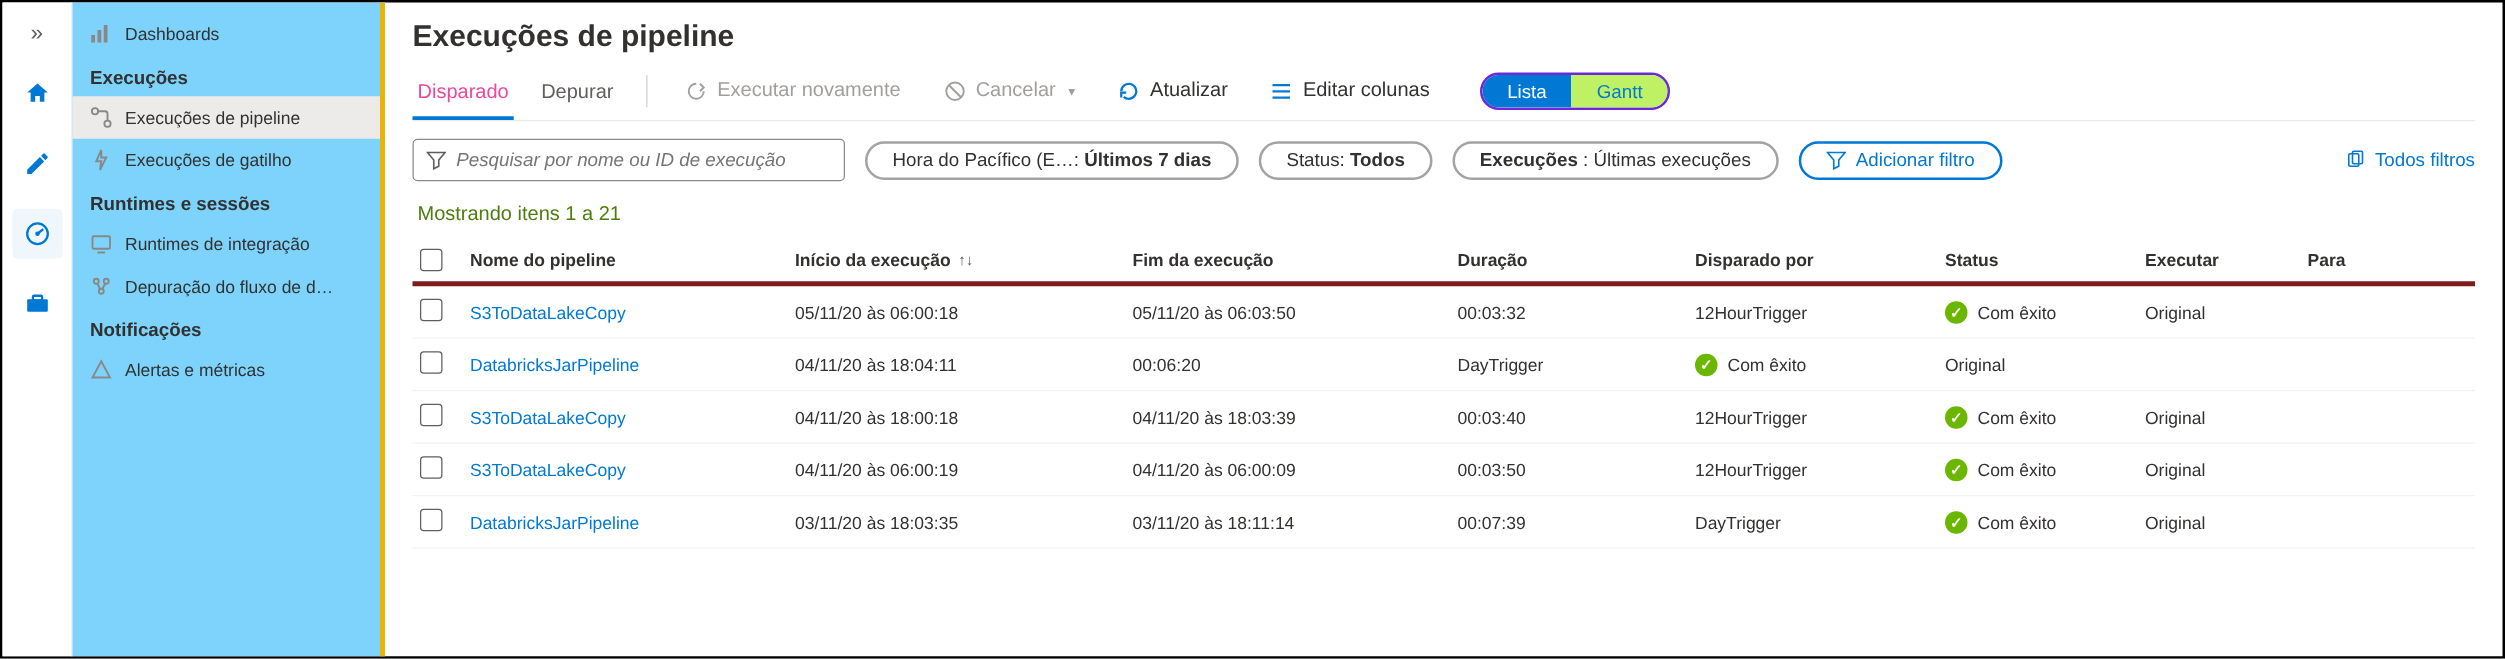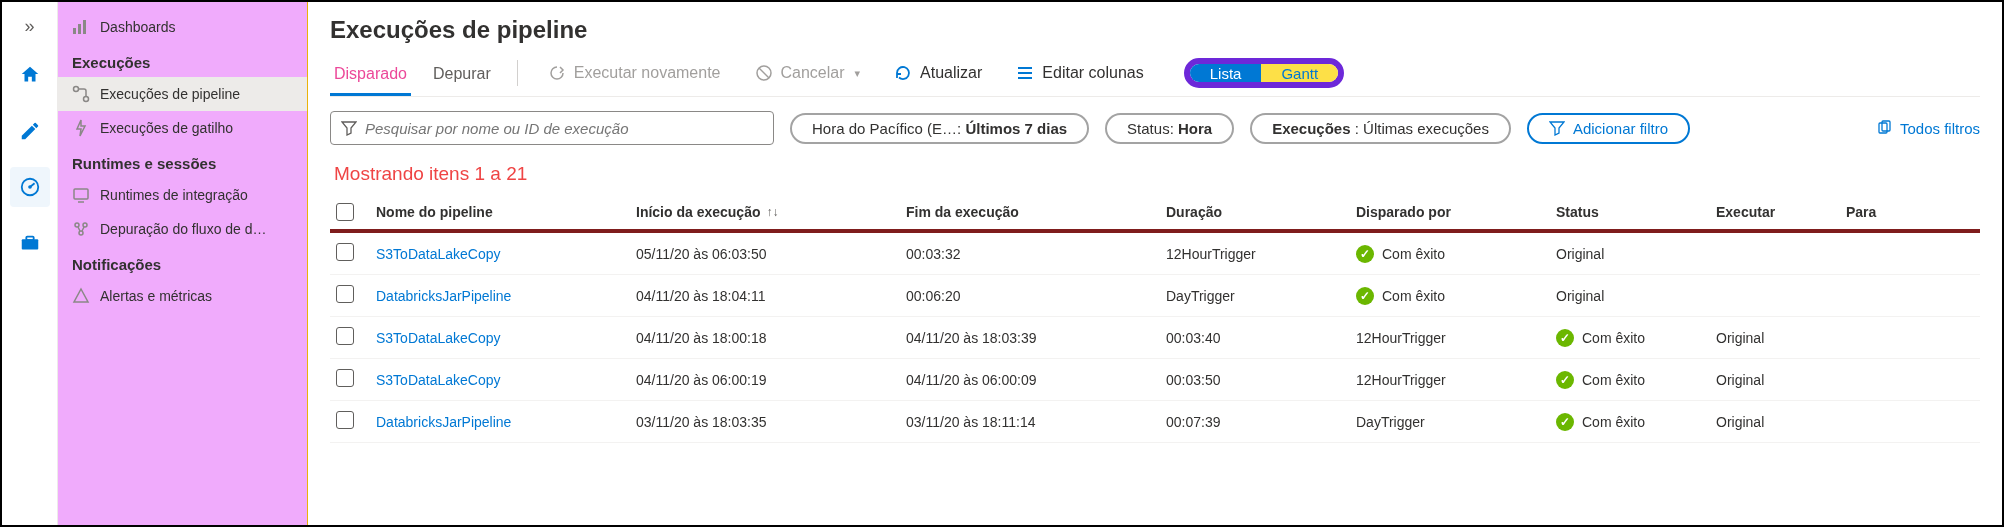--- a/index.html
+++ b/index.html
@@ -7,55 +7,55 @@
   .app { display: flex; height: 527px; width: 2004px; border: 2px solid #000; }
   
   
   .icon-rail { width: 56px; background: #fff; border-right: 1px solid #edebe9; display: flex; flex-direction: column; align-items: center; padding-top: 8px; gap: 16px; }
   .icon-rail .rail-btn { width: 40px; height: 40px; display: flex; align-items: center; justify-content: center; border-radius: 4px; cursor: pointer; }
   .icon-rail .rail-btn.active { background: #eff6fc; }
   .rail-icon { width: 22px; height: 22px; }
   .expand-icon { font-size: 18px; color: #605e5c; cursor: pointer; padding: 6px 0 2px; }
 
   
-  .sidebar { width: 250px; background: #f0abfc; border-right: 1px solid #eab308; padding-top: 8px; }
+  .sidebar { width: 250px; background: #7dd3fc; border-right: 4px solid #eab308; padding-top: 8px; }
   .sidebar .nav-item { display: flex; align-items: center; gap: 10px; padding: 8px 14px; cursor: pointer; color: #323130; }
   .sidebar .nav-item.selected { background: #edebe9; font-weight: 400; }
   .sidebar .nav-icon { width: 18px; height: 18px; flex-shrink: 0; display:inline-flex; align-items:center; justify-content:center; }
   .sidebar .section-head { padding: 10px 14px 6px; font-weight: 600; font-size: 15px; color: #323130; }
   .sidebar .nav-label { white-space: nowrap; overflow: hidden; text-overflow: ellipsis; }
 
   
   .main { flex: 1; display: flex; flex-direction: column; padding: 14px 22px 0 22px; overflow: hidden; }
   .page-title { font-size: 24px; font-weight: 600; margin-bottom: 14px; }
 
   
   .tabs-row { display: flex; align-items: center; gap: 18px; border-bottom: 1px solid #edebe9; padding-bottom: 0; margin-bottom: 14px; }
   .tab { padding: 6px 4px 10px; cursor: pointer; color: #605e5c; font-size: 16px; border-bottom: 3px solid transparent; }
   .tab.active { color: #ec4899; border-bottom-color: #0078d4; font-weight: 400; }
   .toolbar-sep { width: 1px; height: 26px; background: #d2d0ce; margin: 0 4px 8px; }
   .tool-btn { display: inline-flex; align-items: center; gap: 8px; color: #605e5c; padding: 4px 8px 12px; cursor: pointer; font-size: 16px; }
   .tool-btn.disabled { color: #a19f9d; cursor: default; }
   .tool-btn .ticon { width: 18px; height: 18px; display:inline-flex; align-items:center; justify-content:center; }
   .chev { font-size: 11px; margin-left: 2px; }
-  .view-toggle { margin-left: 14px; margin-bottom: 8px; display: inline-flex; border: 6px solid #6d28d9; border-radius: 20px; overflow: hidden; height: 30px; }
+  .view-toggle { margin-left: 14px; margin-bottom: 8px; display: inline-flex; border: 2px solid #6d28d9; border-radius: 20px; overflow: hidden; height: 30px; }
   .view-toggle .opt { padding: 4px 20px; font-size: 15px; cursor: pointer; display:flex; align-items:center; }
   .view-toggle .opt.on { background: #0078d4; color: #fff; }
-  .view-toggle .opt.off { background: #fde047; color: #0078d4; }
+  .view-toggle .opt.off { background: #bef264; color: #0078d4; }
 
   
   .filter-row { display: flex; align-items: center; gap: 16px; margin-bottom: 14px; flex-wrap: nowrap; }
-  .search-box { display: flex; align-items: center; border: 1px solid #8a8886; border-radius: 4px; padding: 4px 10px; width: 444px; height: 34px; justify-content: flex-end; }
+  .search-box { display: flex; align-items: center; border: 1px solid #8a8886; border-radius: 4px; padding: 4px 10px; width: 346px; height: 34px; justify-content: flex-end; }
   .search-box input { border: none; outline: none; flex: 1; font-style: italic; color: #605e5c; font-size: 15px; background: transparent; }
   .pill { border: 2px solid #a3a3a3; border-radius: 20px; padding: 5px 20px; font-size: 15px; cursor: pointer; white-space: nowrap; }
   .pill .bold { font-weight: 600; }
   .pill.add { color: #0078d4; border-color: #0078d4; display:inline-flex; align-items:center; gap:8px; }
   .copy-filters { color: #0078d4; display: inline-flex; align-items: center; gap: 8px; cursor: pointer; margin-left: auto; font-size: 15px; }
 
-  .showing { margin: 4px 0 10px 4px; font-size: 19px; color: #ef4444; }
+  .showing { margin: 4px 0 10px 4px; font-size: 16px; color: #4d7c0f; }
 
   
   .table { width: 100%; }
   .thead, .trow { display: grid; grid-template-columns: 40px 260px 270px 260px 190px 200px 160px 130px 60px; align-items: center; }
   .thead { font-weight: 600; padding: 6px 0; border-bottom: 4px solid #7f1d1d; }
   .trow { padding: 8px 0; border-bottom: 1px solid #f3f2f1; }
   .th, .td { padding: 2px 6px; white-space: nowrap; overflow: hidden; text-overflow: ellipsis; }
   .th { display:flex; align-items:center; gap:6px; }
   .sort-ic { font-size:12px; color:#605e5c; }
   .chk { width: 18px; height: 18px; border: 1px solid #605e5c; border-radius: 3px; display: inline-block; cursor: pointer; }
@@ -220,21 +220,21 @@
             <path d="M1 2h14l-5 6v5l-4 2v-7z" fill="none" stroke="#605e5c" stroke-width="1.3"></path>
           </svg>
         <input type="text" placeholder="Pesquisar por nome ou ID de execução" style="">
       </div>
 
       <div class="pill">
         <span>Hora do Pacífico (E…: </span><span class="bold">Últimos 7 dias</span>
       </div>
 
       <div class="pill">
-        <span>Status: </span><span class="bold">Hora</span>
+        <span>Status: </span><span class="bold">Todos</span>
       </div>
 
       <div class="pill">
         <span class="bold">Execuções</span><span> : Últimas execuções</span>
       </div>
 
       <div class="pill add">
         <svg width="16" height="16" viewBox="0 0 16 16">
             <path d="M1 2h14l-5 6v5l-4 2v-7z" fill="none" stroke="#0078d4" stroke-width="1.3"></path>
           </svg>
@@ -280,20 +280,21 @@
             <span>Executar</span>
           </div>
         <div class="th">
             <span>Para</span>
           </div>
       </div>
       <div id="tbody">
           <div class="trow">
             <div class="td"><span class="chk"></span></div>
             <div class="td"><span class="link">S3ToDataLakeCopy</span></div>
+            <div class="td">05/11/20 às 06:00:18</div>
             <div class="td">05/11/20 às 06:03:50</div>
             <div class="td">00:03:32</div>
             <div class="td">12HourTrigger</div>
             <div class="td"><span class="status">
                 <span class="status-ic">✓</span>
                 <span>Com êxito</span>
               </span></div>
             <div class="td">Original</div>
             <div class="td"></div>
           </div>

